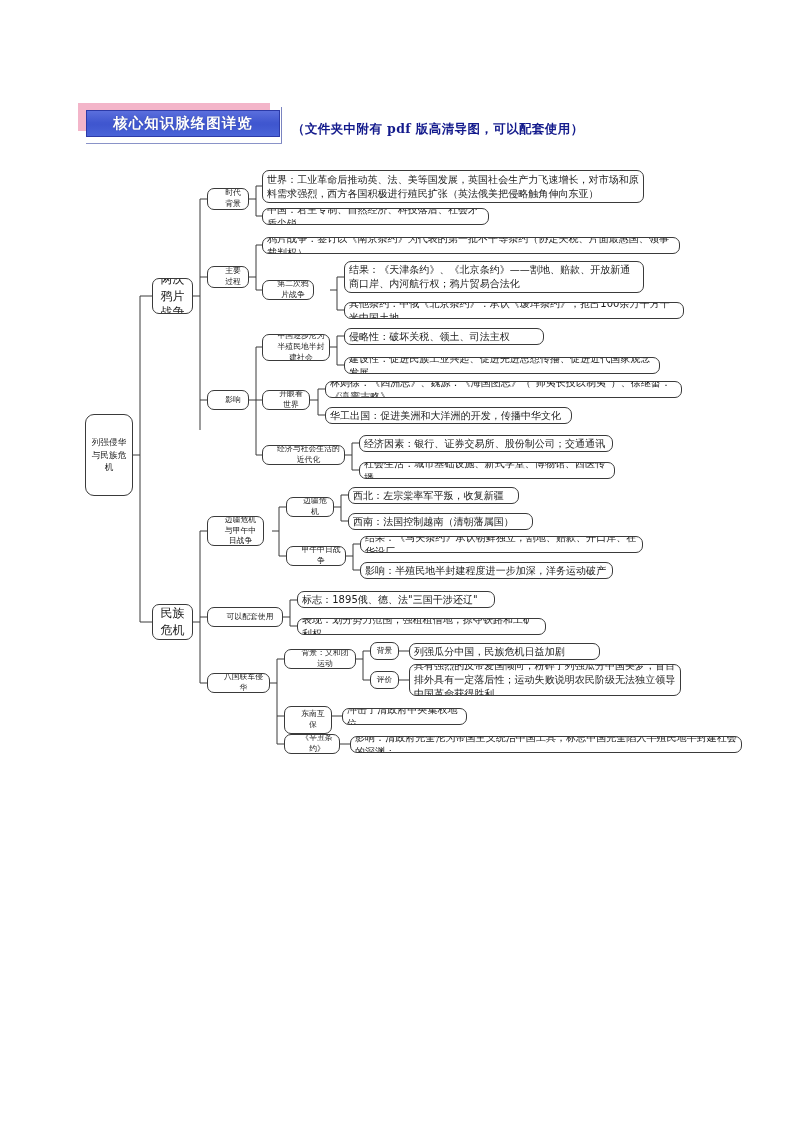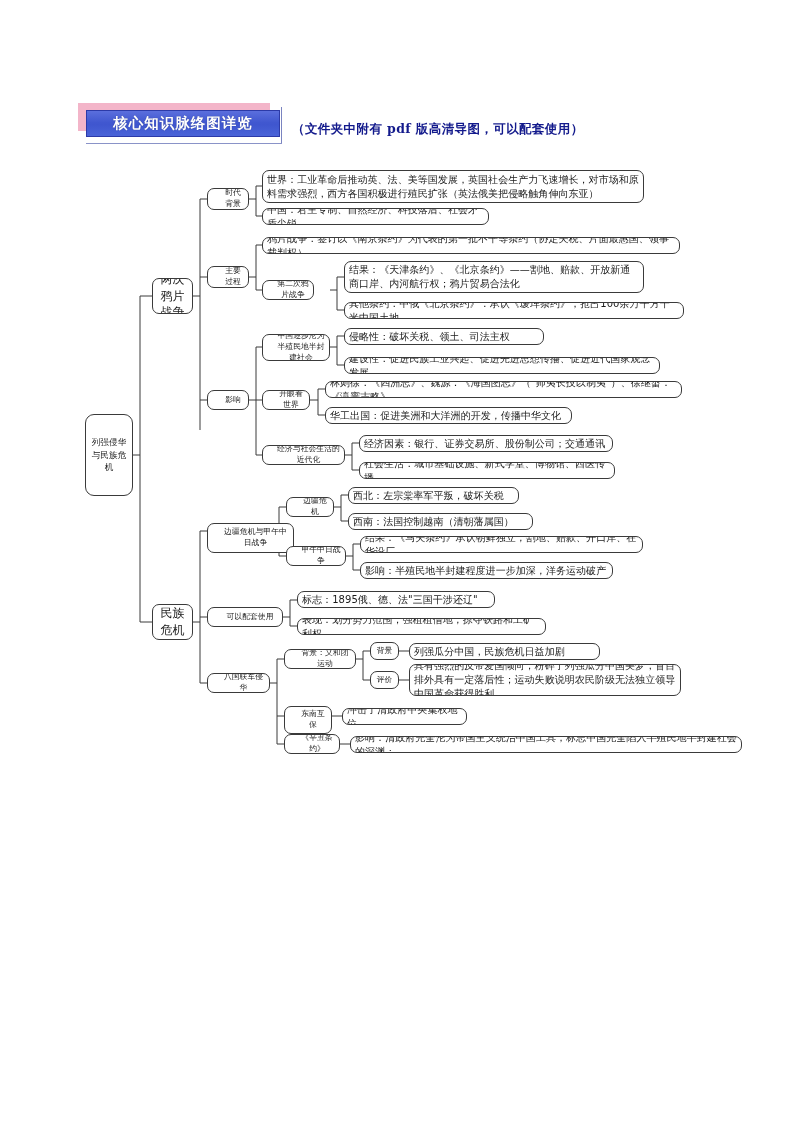--- a/index.html
+++ b/index.html
@@ -304,28 +304,28 @@
   <div class="node lvl2" style="left:262px; top:445px; width:83px; height:20px;">
     <span>经济与社会生活的近代化</span>
   </div>
   <div class="node leaf" style="left:359px; top:435px; width:254px; height:17px;">
     <span>经济因素：银行、证券交易所、股份制公司；交通通讯</span>
   </div>
   <div class="node leaf" style="left:359px; top:462px; width:256px; height:17px;">
     <span>社会生活：城市基础设施、新式学堂、博物馆、西医传播</span>
   </div>
 
-  <div class="node lvl2" style="left:207px; top:516px; width:87px; height:30px;margin-top:7px;">
+  <div class="node lvl2" style="left:207px; top:516px; width:57px; height:30px;">
     <span>边疆危机与甲午中日战争</span>
   </div>
   <div class="node lvl2" style="left:286px; top:497px; width:48px; height:20px;">
     <span>边疆危机</span>
   </div>
   <div class="node leaf" style="left:348px; top:487px; width:171px; height:17px;">
-    <span>西北：左宗棠率军平叛，破坏关税</span>
+    <span>西北：左宗棠率军平叛，收复新疆</span>
   </div>
   <div class="node leaf" style="left:348px; top:513px; width:185px; height:17px;">
     <span>西南：法国控制越南（清朝藩属国）</span>
   </div>
 
   <div class="node lvl2" style="left:286px; top:546px; width:60px; height:20px;">
     <span>甲午中日战争</span>
   </div>
   <div class="node leaf" style="left:360px; top:536px; width:283px; height:17px;">
     <span>结果：《马关条约》承认朝鲜独立，割地、赔款、开口岸、在华设厂</span>

